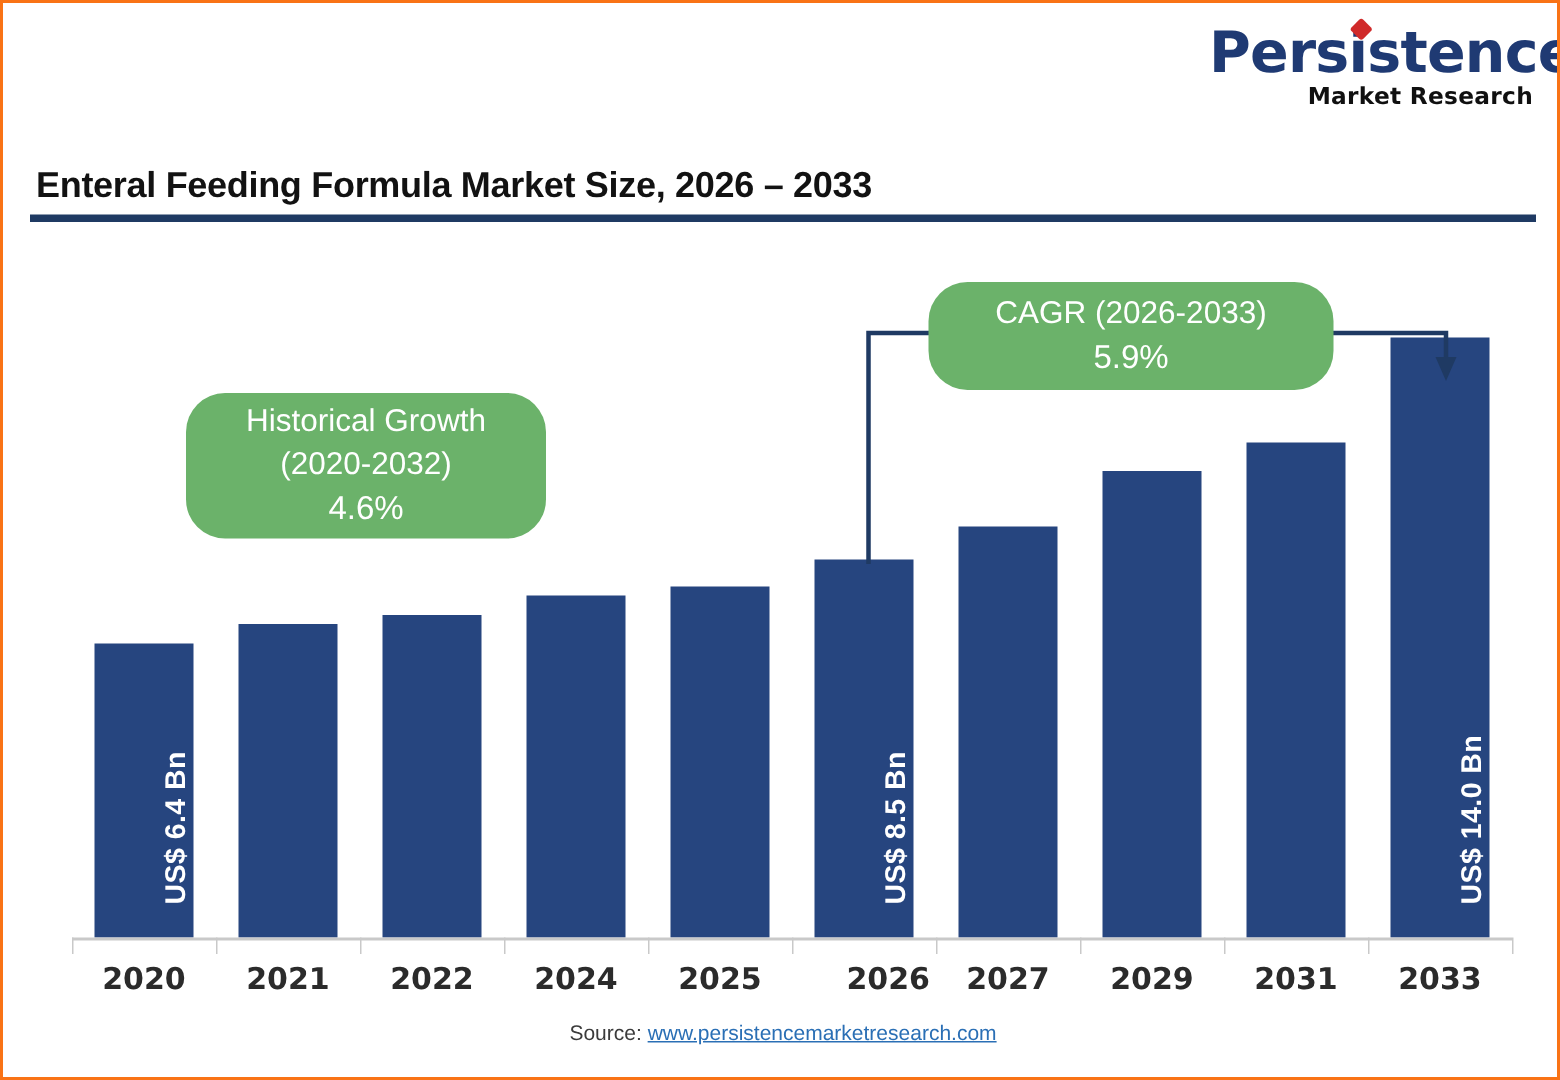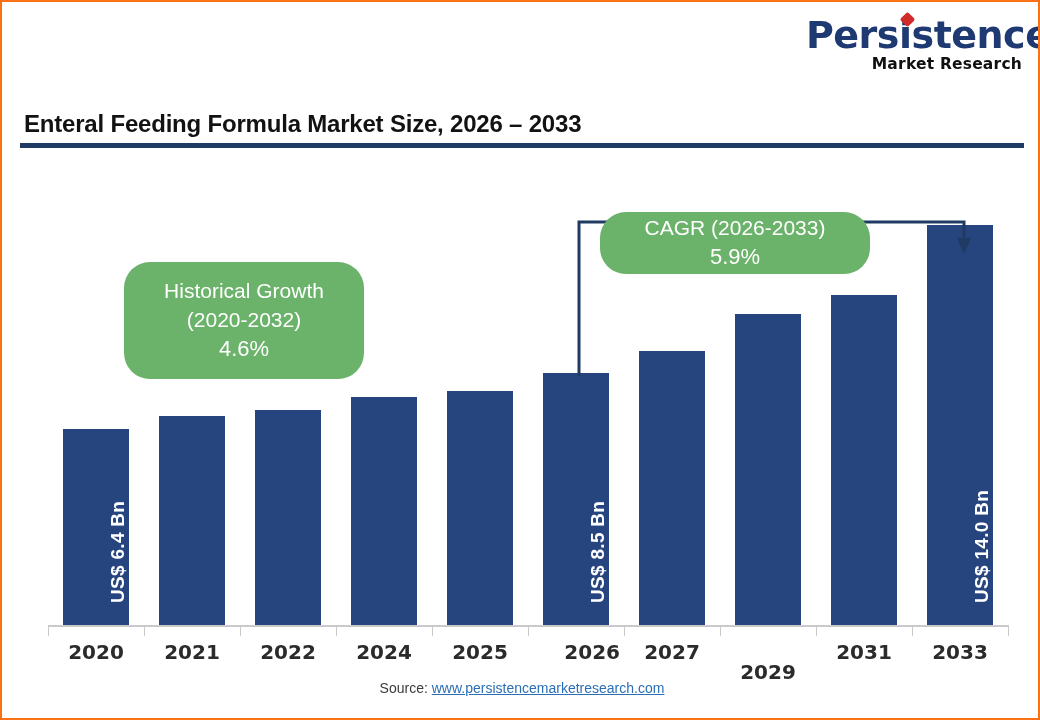--- a/index.html
+++ b/index.html
@@ -136,22 +136,22 @@
     text-align: center;
     display: flex;
     flex-direction: column;
     justify-content: center;
     align-items: center;
   }
   .callout .ln1 { font-size: 21px; line-height: 1.35; }
   .callout .ln2 { font-size: 21px; line-height: 1.35; }
   .callout .val { font-size: 22px; font-weight: normal; line-height: 1.35; }
 
-  #callout-hist { left: 122px; top: 260px; width: 240px; height: 117px; }
-  #callout-cagr { left: 598px; top: 186px; width: 270px; height: 62px; margin-top: 24px; }
+  #callout-hist { left: 122px; top: 260px; width: 240px; height: 97px; }
+  #callout-cagr { left: 617px; top: 186px; width: 270px; height: 72px; }
 
   
   #conn { position: absolute; left: 0; top: 0; width: 1040px; height: 720px; pointer-events: none; }
 
   
   #source {
     position: absolute;
     left: 0;
     top: 678px;
     width: 1040px;
@@ -199,21 +199,21 @@
       <div class="xlabel" style="left: 430px;">2025</div>
       <div class="bar" style="left: 541px; top: 370.72px; width: 66px; height: 252.28px; background: rgb(38, 69, 127);"></div>
       <div class="tick" style="left: 526px;"></div>
       <div class="xlabel" style="left: 522px; text-align: right;">2026</div>
       <div class="bar-label" style="left: 585px; top: 601px;">US$ 8.5 Bn</div>
       <div class="bar" style="left: 637px; top: 349.28px; width: 66px; height: 273.72px; background: rgb(38, 69, 127);"></div>
       <div class="tick" style="left: 622px;"></div>
       <div class="xlabel" style="left: 622px;">2027</div>
       <div class="bar" style="left: 733px; top: 311.76px; width: 66px; height: 311.24px; background: rgb(38, 69, 127);"></div>
       <div class="tick" style="left: 718px;"></div>
-      <div class="xlabel" style="left: 718px; margin-top: 20px;">2029</div>
+      <div class="xlabel" style="left: 718px;">2029</div>
       <div class="bar" style="left: 829px; top: 293px; width: 66px; height: 330px; background: rgb(38, 69, 127);"></div>
       <div class="tick" style="left: 814px;"></div>
       <div class="xlabel" style="left: 814px;">2031</div>
       <div class="bar" style="left: 925px; top: 223.32px; width: 66px; height: 399.68px; background: rgb(38, 69, 127);"></div>
       <div class="tick" style="left: 910px;"></div>
       <div class="xlabel" style="left: 910px;">2033</div>
       <div class="bar-label" style="left: 969px; top: 601px;">US$ 14.0 Bn</div>
       <div class="tick" style="left: 1006px;"></div>
     </div>
 

